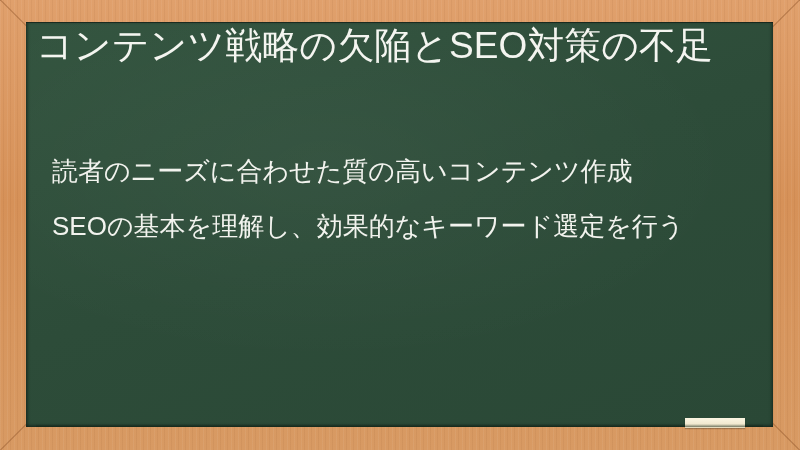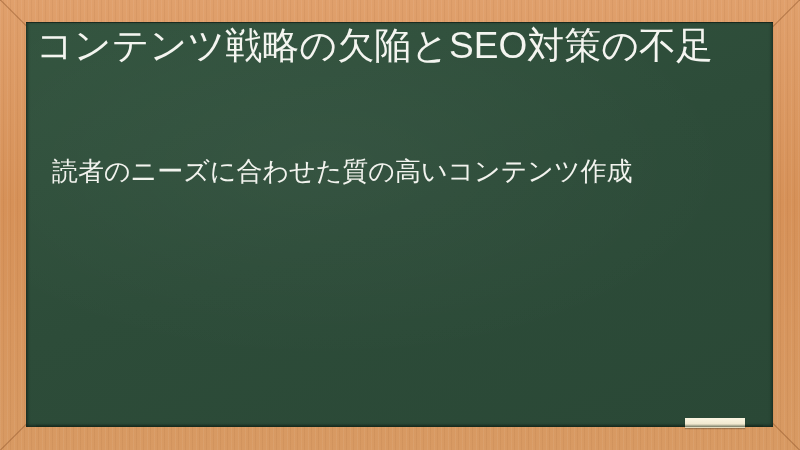--- a/index.html
+++ b/index.html
@@ -157,20 +157,21 @@
   <div class="mitre bl"></div>
   <div class="mitre br"></div>
 
   <div class="board">
     <div class="board-inner">
 
       <div class="title">コンテンツ戦略の欠陥とSEO対策の不足</div>
 
       <ul class="bullets">
         <li class="bullet-item">読者のニーズに合わせた質の高いコンテンツ作成</li>
+        <li class="bullet-item">SEOの基本を理解し、効果的なキーワード選定を行う</li>
       </ul>
 
       <div class="chalk-stick"></div>
       <div class="ledge-shadow"></div>
 
     </div>
   </div>
 
 </div>
 

